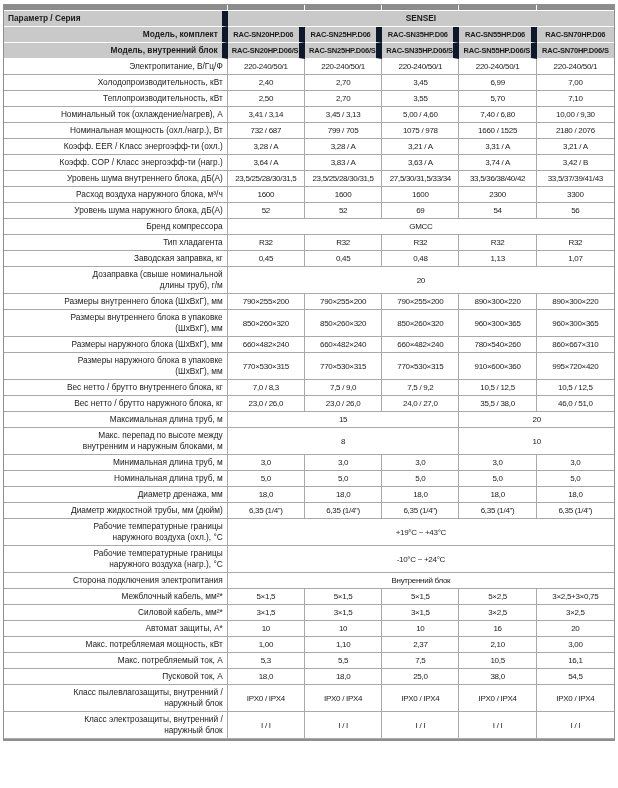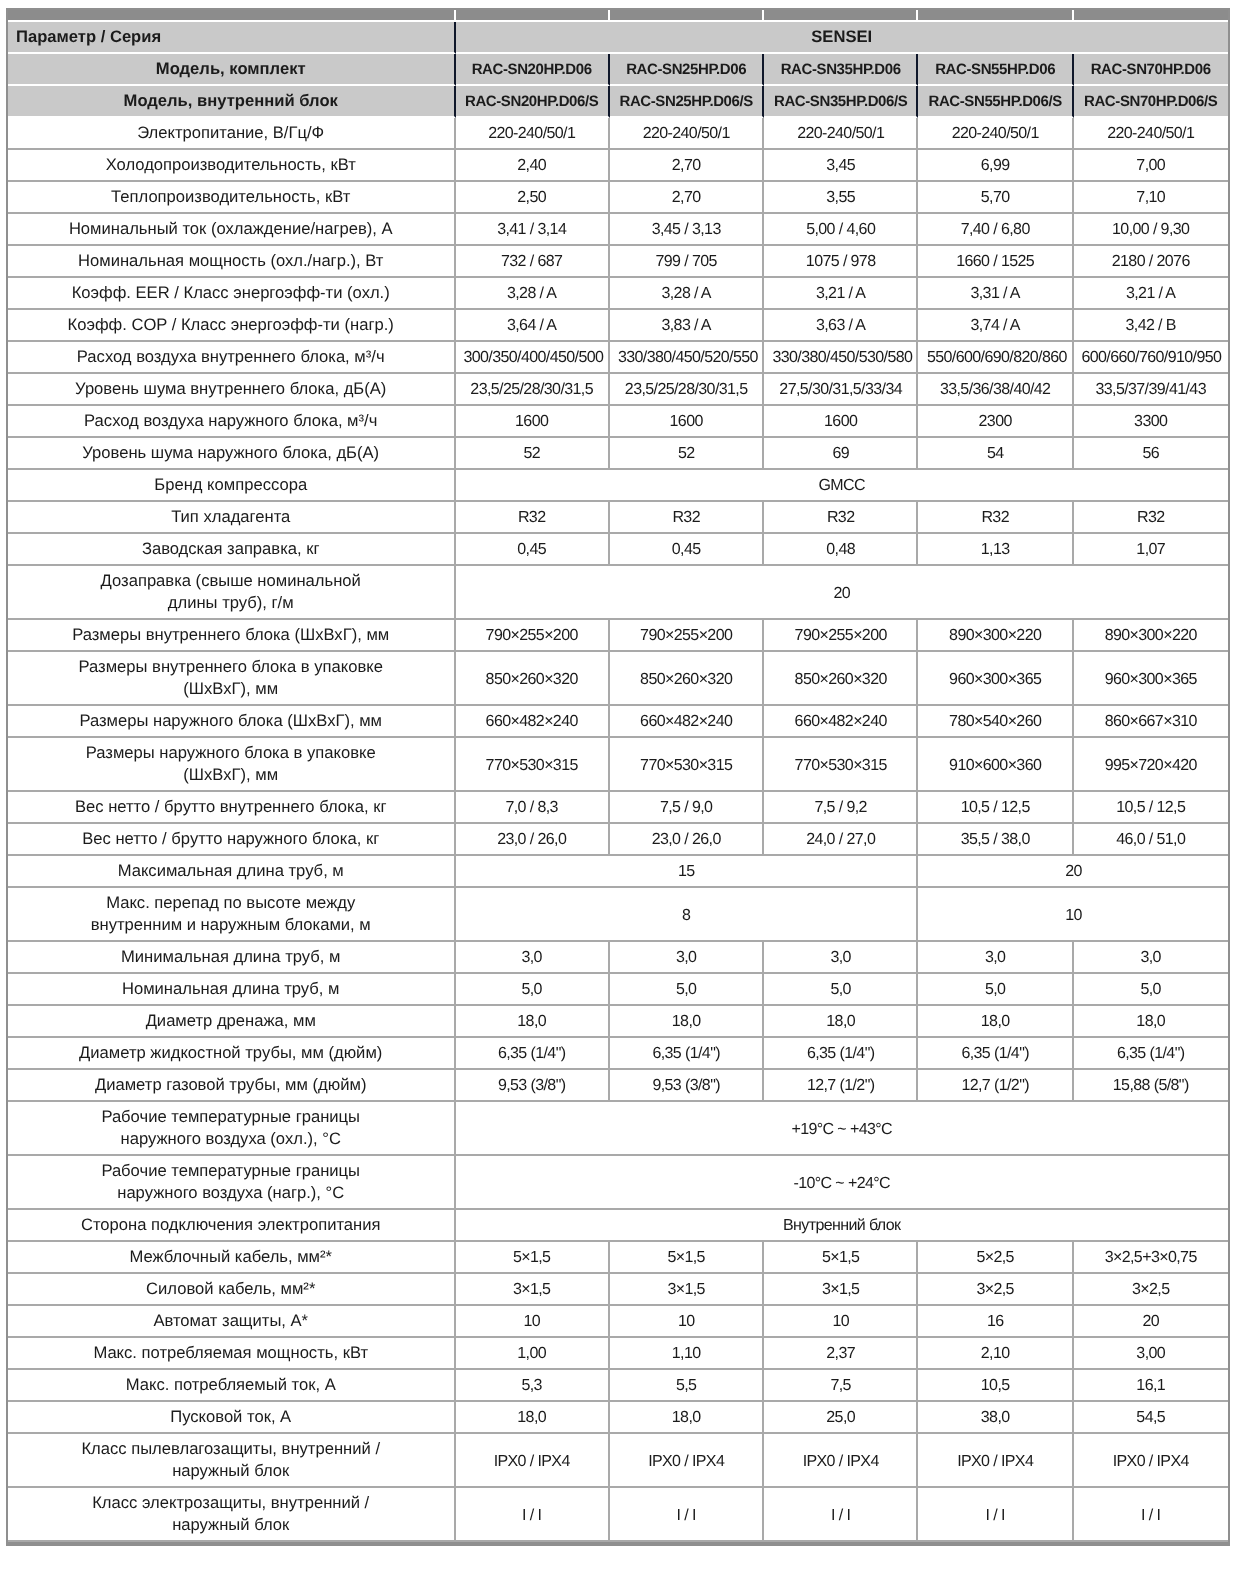--- a/index.html
+++ b/index.html
@@ -46,28 +46,28 @@
     padding: 0;
     border-right: 1px solid #ffffff;
     border-bottom: 1px solid #ffffff;
   }
   tr.strip td:last-child { border-right: none; }
 
   
   tr.head th, tr.model-row td {
     background: #c9c9c9;
     font-weight: bold;
-    border-right: 1px solid #0f172a;
+    border-right: 6px solid #0f172a;
     border-bottom: 1px solid #ffffff;
   }
   tr.head th:last-child, tr.model-row td:last-child { border-right: none; }
   tbody tr.model-row:nth-child(3) td { border-bottom-color: #a9a9a9; }
 
   .label-cell {
-    text-align: center;
+    text-align: right;
     white-space: pre-line;
     font-size: 8.3px;
   }
   .value-cell {
     text-align: center;
     white-space: nowrap;
     font-size: 8px;
     letter-spacing: -0.3px;
   }
   tr.model-row .value-cell {
@@ -173,28 +173,20 @@
           </tr>
           <tr>
             <td class="label-cell single">Коэфф. COP / Класс энергоэфф-ти (нагр.)</td>
             <td class="value-cell">3,64 / A</td>
             <td class="value-cell">3,83 / A</td>
             <td class="value-cell">3,63 / A</td>
             <td class="value-cell">3,74 / A</td>
             <td class="value-cell">3,42 / B</td>
           </tr>
           <tr>
-            <td class="label-cell single">Расход воздуха внутреннего блока, м³/ч</td>
-            <td class="value-cell">300/350/400/450/500</td>
-            <td class="value-cell">330/380/450/520/550</td>
-            <td class="value-cell">330/380/450/530/580</td>
-            <td class="value-cell">550/600/690/820/860</td>
-            <td class="value-cell">600/660/760/910/950</td>
-          </tr>
-          <tr>
             <td class="label-cell single">Уровень шума внутреннего блока, дБ(А)</td>
             <td class="value-cell">23,5/25/28/30/31,5</td>
             <td class="value-cell">23,5/25/28/30/31,5</td>
             <td class="value-cell">27,5/30/31,5/33/34</td>
             <td class="value-cell">33,5/36/38/40/42</td>
             <td class="value-cell">33,5/37/39/41/43</td>
           </tr>
           <tr>
             <td class="label-cell single">Расход воздуха наружного блока, м³/ч</td>
             <td class="value-cell">1600</td>
@@ -323,28 +315,20 @@
           </tr>
           <tr>
             <td class="label-cell single">Диаметр жидкостной трубы, мм (дюйм)</td>
             <td class="value-cell">6,35 (1/4")</td>
             <td class="value-cell">6,35 (1/4")</td>
             <td class="value-cell">6,35 (1/4")</td>
             <td class="value-cell">6,35 (1/4")</td>
             <td class="value-cell">6,35 (1/4")</td>
           </tr>
           <tr>
-            <td class="label-cell single">Диаметр газовой трубы, мм (дюйм)</td>
-            <td class="value-cell">9,53 (3/8")</td>
-            <td class="value-cell">9,53 (3/8")</td>
-            <td class="value-cell">12,7 (1/2")</td>
-            <td class="value-cell">12,7 (1/2")</td>
-            <td class="value-cell">15,88 (5/8")</td>
-          </tr>
-          <tr>
             <td class="label-cell">Рабочие температурные границы
 наружного воздуха (охл.), °С</td>
             <td class="value-cell" colspan="5">+19°C ~ +43°C</td>
           </tr>
           <tr>
             <td class="label-cell">Рабочие температурные границы
 наружного воздуха (нагр.), °С</td>
             <td class="value-cell" colspan="5">-10°C ~ +24°C</td>
           </tr>
           <tr>

